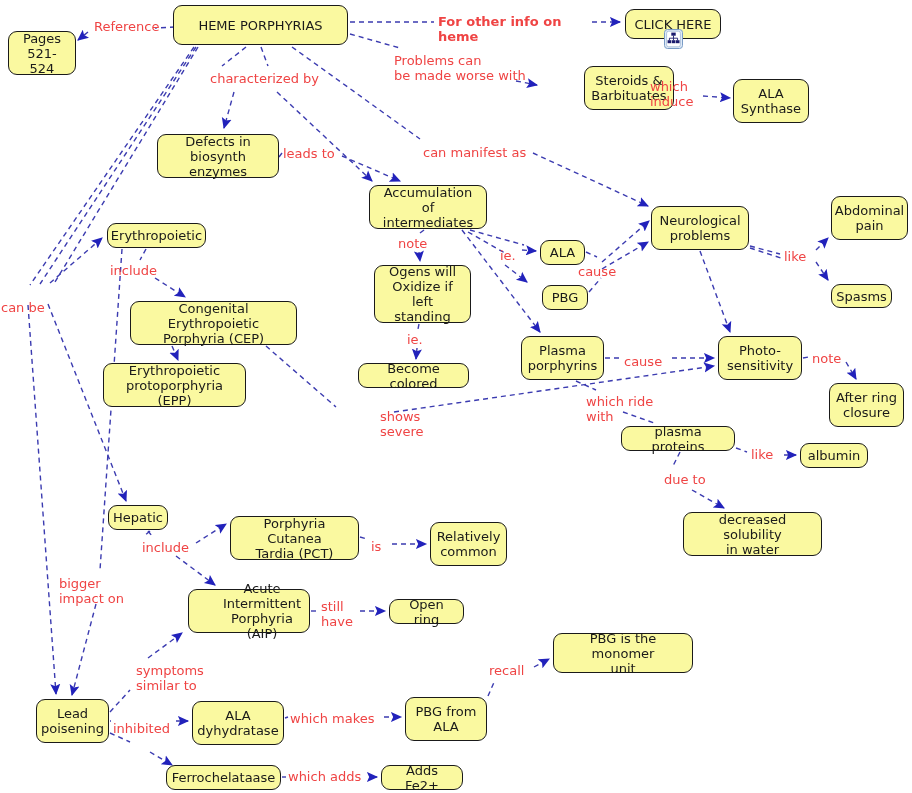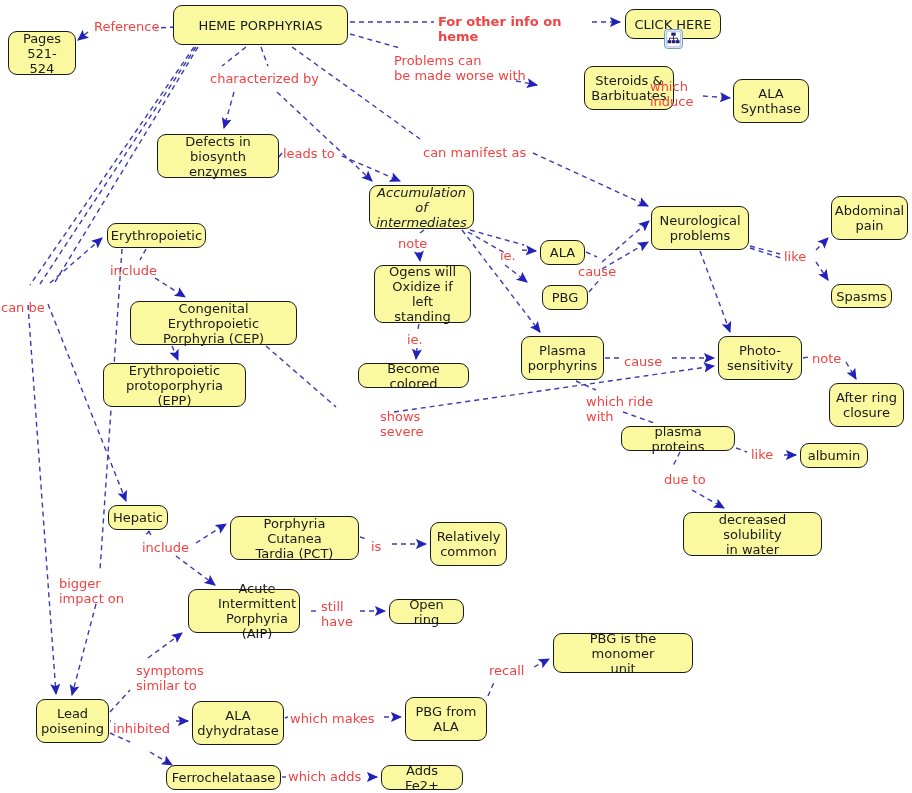--- a/index.html
+++ b/index.html
@@ -147,21 +147,21 @@
       <div class="node" style="left: 173px; top: 5px; width: 175px; height: 40px;">HEME PORPHYRIAS</div>
       <div class="node" style="left: 8px; top: 31px; width: 68px; height: 44px;">Pages
 521-524</div>
       <div class="node" style="left: 625px; top: 9px; width: 96px; height: 30px;">CLICK HERE</div>
       <div class="node" style="left: 541px; top: 66px; width: 90px; height: 44px; margin-left: 43px;">Steroids &amp;
 Barbituates</div>
       <div class="node" style="left: 733px; top: 79px; width: 76px; height: 44px;">ALA
 Synthase</div>
       <div class="node" style="left: 157px; top: 134px; width: 122px; height: 44px;">Defects in
 biosynth enzymes</div>
-      <div class="node" style="left: 369px; top: 185px; width: 105px; height: 44px; font-style: italic;">Accumulation of
+      <div class="node" style="left: 369px; top: 185px; width: 118px; height: 44px;">Accumulation of
 intermediates</div>
       <div class="node" style="left: 651px; top: 206px; width: 98px; height: 44px;">Neurological
 problems</div>
       <div class="node" style="left: 831px; top: 196px; width: 77px; height: 44px;">Abdominal
 pain</div>
       <div class="node" style="left: 831px; top: 284px; width: 61px; height: 24px;">Spasms</div>
       <div class="node" style="left: 107px; top: 223px; width: 99px; height: 25px;">Erythropoietic</div>
       <div class="node" style="left: 130px; top: 301px; width: 167px; height: 44px;">Congenital Erythropoietic
 Porphyria (CEP)</div>
       <div class="node" style="left: 103px; top: 363px; width: 143px; height: 44px;">Erythropoietic
@@ -180,21 +180,21 @@
 closure</div>
       <div class="node" style="left: 621px; top: 426px; width: 114px; height: 25px;">plasma proteins</div>
       <div class="node" style="left: 800px; top: 443px; width: 68px; height: 25px;">albumin</div>
       <div class="node" style="left: 683px; top: 512px; width: 139px; height: 44px;">decreased solubility
 in water</div>
       <div class="node" style="left: 108px; top: 505px; width: 60px; height: 25px;">Hepatic</div>
       <div class="node" style="left: 230px; top: 516px; width: 129px; height: 44px;">Porphyria Cutanea
 Tardia (PCT)</div>
       <div class="node" style="left: 430px; top: 522px; width: 77px; height: 44px;">Relatively
 common</div>
-      <div class="node" style="left: 188px; top: 589px; width: 112px; height: 44px; padding-left: 32px;">Acute Intermittent
+      <div class="node" style="left: 188px; top: 589px; width: 122px; height: 44px; padding-left: 32px;">Acute Intermittent
 Porphyria (AIP)</div>
       <div class="node" style="left: 389px; top: 599px; width: 75px; height: 25px;">Open ring</div>
       <div class="node" style="left: 553px; top: 633px; width: 140px; height: 40px;">PBG is the monomer
 unit</div>
       <div class="node" style="left: 36px; top: 699px; width: 73px; height: 44px;">Lead
 poisening</div>
       <div class="node" style="left: 192px; top: 701px; width: 92px; height: 44px;">ALA
 dyhydratase</div>
       <div class="node" style="left: 405px; top: 697px; width: 82px; height: 44px;">PBG from
 ALA</div>

